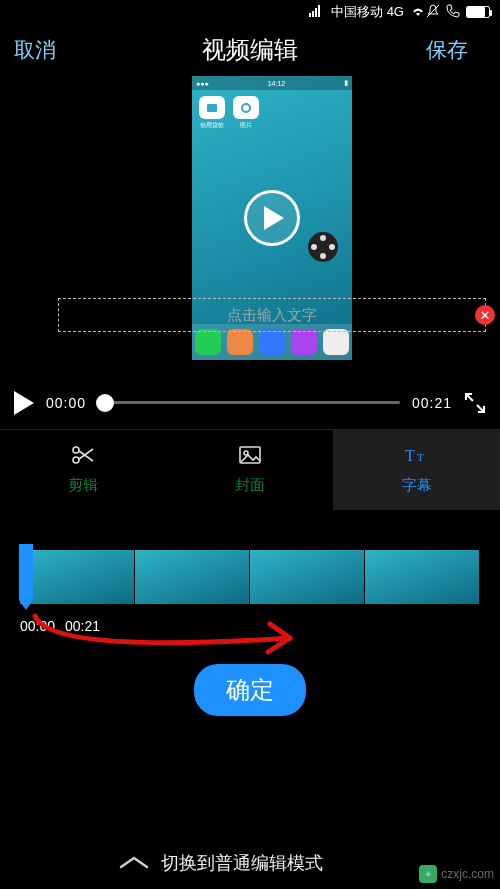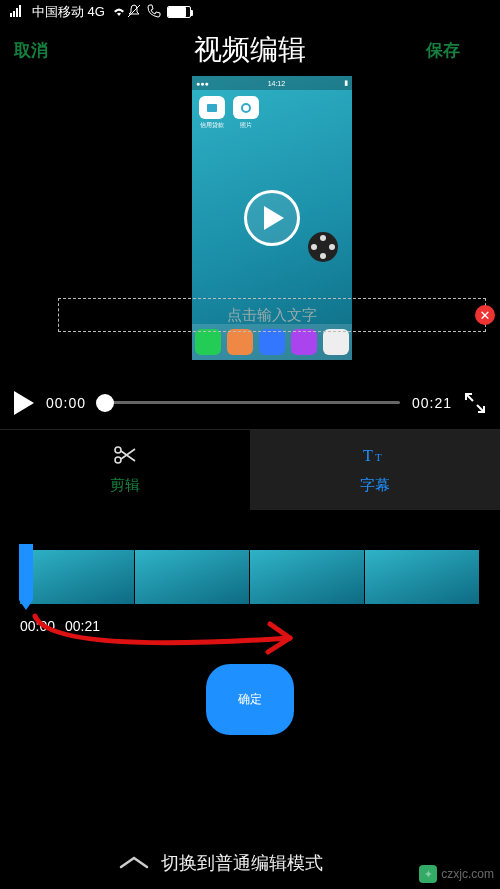--- a/index.html
+++ b/index.html
@@ -9,41 +9,41 @@
     background: #000;
     color: #fff;
     font-family: -apple-system, "Helvetica Neue", Arial, sans-serif;
     overflow: hidden;
     position: relative;
   }
   
   .status-bar {
     height: 24px;
     display: flex;
-    justify-content: flex-start;
+    justify-content: flex-end;
     align-items: center;
     padding: 0 10px;
     font-size: 13px;
   }
   .status-left, .status-right { display: flex; align-items: center; gap: 6px; }
   .status-center { flex: 1; text-align: center; font-size: 15px; letter-spacing: 1px; }
   .battery { width: 24px; height: 12px; border: 1px solid #fff; border-radius: 2px; position: relative; }
   .battery::after { content:""; position:absolute; right:-3px; top:3px; width:2px; height:6px; background:#fff; border-radius:0 1px 1px 0;}
   .battery-fill { background:#fff; height:100%; width:80%; border-radius:1px;}
   
   .header {
     height: 52px;
     display: flex;
     align-items: center;
     justify-content: space-between;
     padding: 0 14px;
   }
-  .header .side { font-size: 17px; color:#15803d; width:60px;font-weight:bold; }
+  .header .side { font-size: 21px; color:#7dd3fc; width:60px; }
   .header .right { text-align:left; }
-  .header .title { font-size: 28px; font-weight:400; }
+  .header .title { font-size: 24px; font-weight:400; }
   
   .preview-wrap {
     height: 300px;
     position: relative;
     display:flex;
     justify-content:center;
     margin-left:44px;
   }
   .phone-preview {
     width: 160px;
@@ -108,22 +108,22 @@
   
   .timeline-area{ padding:40px 0 0 0; position:relative;}
   .frames{ margin:0 20px; height:54px; display:flex; position:relative;}
   .frame{ flex:1; background:linear-gradient(160deg,#2fb3c7,#0d6b83); border-right:1px solid #000;}
   .frames .handle{ position:absolute; left:-1px; bottom:-6px; width:14px; height:66px; background:#1e90ff; clip-path:polygon(0 0,100% 0,100% 85%,50% 100%,0 85%);}
   .time-labels{ display:flex; gap:10px; margin:14px 0 0 20px; font-size:14px;}
   .arrow-annot{ position:absolute; left:30px; top:96px; pointer-events:none;}
   
   .confirm-wrap{ text-align:center; margin-top:30px;}
   .confirm-btn{
-    display:inline-block; background:#1e90ff; color:#fff; font-size:12px;
-    padding:27px 32px; border-radius:24px; border:none;text-align:right;
+    display:inline-block; background:#1e90ff; color:#fff; font-size:24px;
+    padding:10px 32px; border-radius:24px; border:none;text-align:right;
   }
   
   .bottom-toggle{
     position:absolute; bottom:14px; left:0; right:16px; display:flex; align-items:center; justify-content:center; gap:12px; font-size:18px; color:#eee;
   }
   .chev-up{ width:30px;}
   
   .watermark{
     position:absolute; right:6px; bottom:6px; font-size:12px; color:rgba(255,255,255,.4);
     display:flex; align-items:center; gap:4px;
@@ -245,20 +245,30 @@
   <div class="tab">
     <span>
       <svg viewBox="0 0 24 20" fill="none" stroke="#ddd" stroke-width="1.6">
           <circle cx="5" cy="5" r="3"></circle>
           <circle cx="5" cy="15" r="3"></circle>
           <path d="M8 6 L22 16 M8 14 L22 4"></path>
         </svg>
     </span>
     <span>剪辑</span>
   </div>
+  <div class="tab">
+    <span>
+      <svg viewBox="0 0 24 20" fill="none" stroke="#ddd" stroke-width="1.6">
+          <rect x="2" y="2" width="20" height="16" rx="1"></rect>
+          <circle cx="8" cy="8" r="2"></circle>
+          <path d="M3 17 L10 10 L15 15 L18 12 L22 16"></path>
+        </svg>
+    </span>
+    <span>封面</span>
+  </div>
   <div class="tab active">
     <span>
       <svg viewBox="0 0 24 20" fill="#1e90ff">
           <text x="0" y="16" font-size="16" font-family="serif">T</text>
           <text x="12" y="16" font-size="11" font-family="serif">T</text>
         </svg>
     </span>
     <span>字幕</span>
   </div>
 </div>

